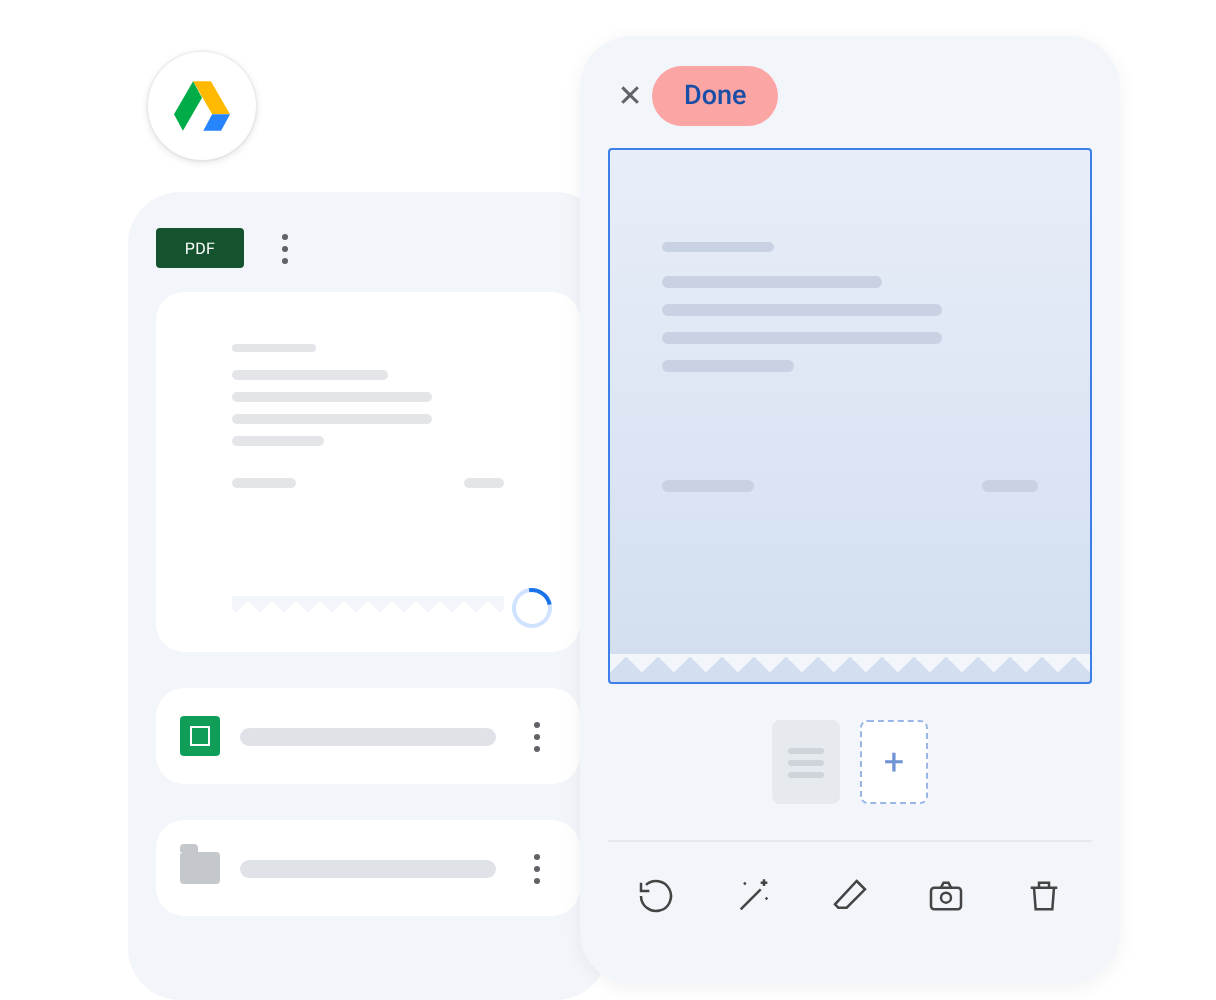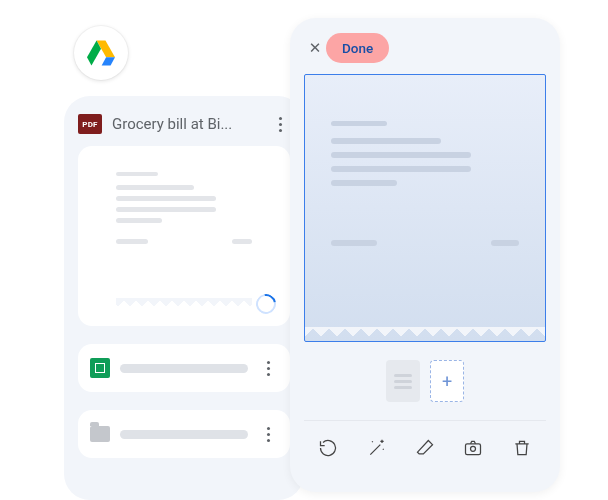--- a/index.html
+++ b/index.html
@@ -8,21 +8,21 @@
 .stage { position:relative; width:608px; height:500px; }
 
 
 .drive-chip { position:absolute; left:74px; top:26px; width:54px; height:54px; border-radius:50%; background:#fff;
   box-shadow:0 1px 4px rgba(0,0,0,.12), 0 0 0 1px rgba(0,0,0,.03); display:flex; align-items:center; justify-content:center; }
 
 
 .back-panel { position:absolute; left:64px; top:96px; width:240px; height:404px; border-radius:26px; background:#f2f5fa; padding:14px 14px 0 14px; overflow:hidden; }
 
 .file-header { display:flex; align-items:center; gap:10px; height:28px; margin-bottom:8px; }
-.pdf-badge { width:24px; height:20px; border-radius:2px; background:#7f1d1d; color:#fff; font-size:8px; font-weight:700; display:flex; align-items:center; justify-content:center; letter-spacing:.2px; }
+.pdf-badge { width:44px; height:20px; border-radius:2px; background:#14532d; color:#fff; font-size:8px; font-weight:400; display:flex; align-items:center; justify-content:center; letter-spacing:.2px; }
 .file-title { flex:1; font-size:15px; color:#5f6368; white-space:nowrap; overflow:hidden; text-overflow:ellipsis; }
 .kebab { width:20px; height:26px; display:flex; flex-direction:column; align-items:center; justify-content:center; gap:3px; }
 .kebab span { width:3px; height:3px; border-radius:50%; background:#5f6368; }
 
 .receipt-card { position:relative; background:#fff; border-radius:14px; height:180px; padding:26px 38px 0 38px; overflow:hidden; }
 .receipt-body { background:#fff; }
 .rline { background:#e3e5e9; border-radius:3px; height:5px; margin-bottom:6px; }
 .rline.sm { width:42px; height:4px; margin-bottom:9px; }
 .rline.w1 { width:78px; }
 .rline.w2 { width:100px; }
@@ -93,21 +93,20 @@
       <path d="M30 0 L58 0 L88 52 L60 52 Z" fill="#ffba00"></path>
       <path d="M60 52 L88 52 L74 78 L46 78 Z" fill="#2684fc"></path>
       <path d="M30 0 L0 52 L14 78 L44 26 Z" fill="#00ac47"></path>
     </svg>
   </div>
 
   <div class="back-panel">
 
     <div class="file-header">
       <div class="pdf-badge">PDF</div>
-      <div class="file-title">Grocery bill at Bi...</div>
       <div class="kebab">
           <span></span>
           <span></span>
           <span></span>
         </div>
     </div>
 
     <div class="receipt-card">
       <div class="receipt-body">
         <div class="rline sm"></div>

